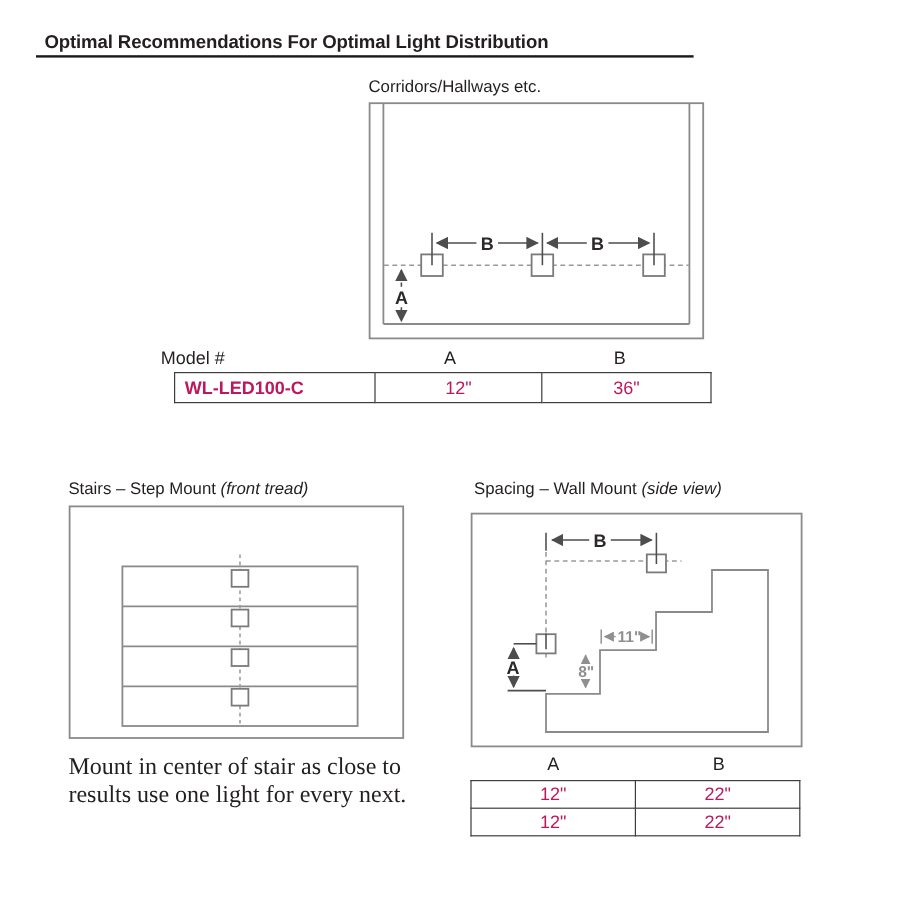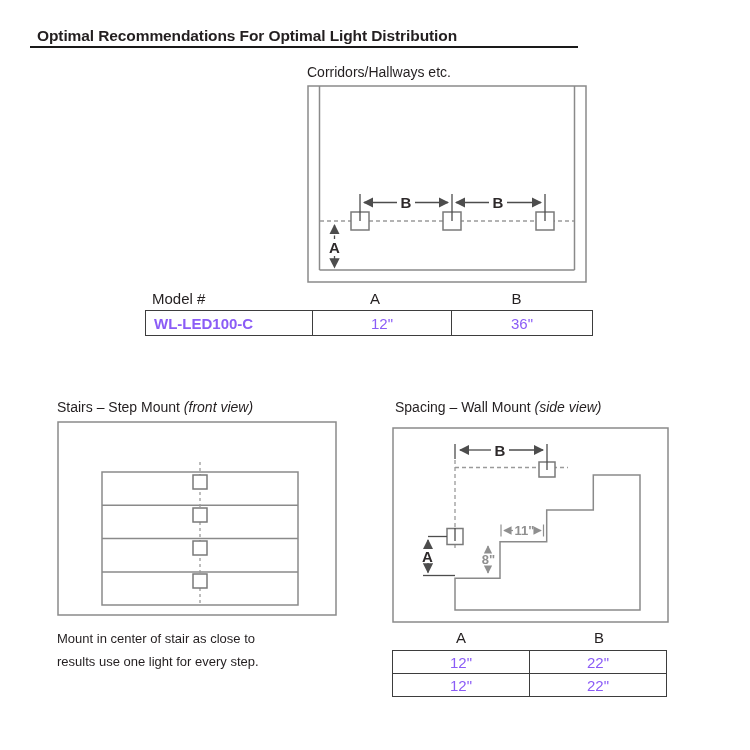--- a/index.html
+++ b/index.html
@@ -28,43 +28,43 @@
   .dim   { stroke:#4d4d4d; stroke-width:1.3; fill:none; }
   .dimd  { stroke:#4d4d4d; stroke-width:1.3; fill:none; stroke-dasharray:3.5 2.5; }
   .dimg  { stroke:#8f8f8f; stroke-width:1.2; fill:none; }
   .dimgd { stroke:#8f8f8f; stroke-width:1.2; fill:none; stroke-dasharray:2.5 2; }
   text.dimL { font-family:"Liberation Sans",sans-serif; font-size:15px; font-weight:700; fill:#2d292a; text-anchor:middle; }
   text.dimS { font-family:"Liberation Sans",sans-serif; font-size:13px; font-weight:600; fill:#8f8f8f; text-anchor:middle; }
 
   table.data-table { position:absolute; border-collapse:collapse; }
   table.data-table td {
     border:1.5px solid #3d3d3d; height:24px; padding:0;
-    font-size:15px; text-align:center; color:#8b5cf6;
+    font-size:15px; text-align:center; color:#be185d;
   }
   table.model-table { left:145px; top:310px; }
   table.model-table td.model-cell { width:158px; text-align:left; font-weight:bold; padding-left:8px; }
   table.model-table td.a-cell { width:138px; }
   table.model-table td.b-cell { width:140px; }
   table.spacing-table { left:392px; top:650px; }
   table.spacing-table td { width:136px; height:22px; }
 
   .th-float { position:absolute; font-size:15px; }
   .th-center { text-align:center; }
 
-  .note { left:57px; top:628px; font-size:13px; line-height:22.5px; }
+  .note { left:57px; top:628px; font-size:20px; line-height:22.5px;font-family:Liberation Serif, serif; }
 </style>
 </head>
 <body>
 
 <div class="abs page-title">Optimal Recommendations For Optimal Light Distribution</div>
 <div class="abs title-rule"></div>
 
 <div class="abs section-label corridor-label">Corridors/Hallways etc.</div>
 
-<div class="abs section-label step-label"><span>Stairs – Step Mount </span><span class="view">(front view)</span></div>
+<div class="abs section-label step-label"><span>Stairs – Step Mount </span><span class="view">(front tread)</span></div>
 
 <div class="abs section-label wall-label"><span>Spacing – Wall Mount </span><span class="view">(side view)</span></div>
 
 <svg class="diagram-layer" width="750" height="750" viewBox="0 0 750 750">
   <defs>
     <marker id="arr" viewBox="0 0 10 10" refX="9" refY="5" markerWidth="8" markerHeight="8" orient="auto">
       <path d="M0,0 L10,5 L0,10 Z" fill="#4d4d4d"></path>
     </marker>
     <marker id="arrg" viewBox="0 0 10 10" refX="9" refY="5" markerWidth="7" markerHeight="7" orient="auto">
       <path d="M0,0 L10,5 L0,10 Z" fill="#8f8f8f"></path>
@@ -149,37 +149,37 @@
       <text class="dimS" x="524.5" y="535">11"</text>
     </g>
     <g>
       <line class="dimgd" x1="488" y1="551.5" x2="488" y2="546" marker-end="url(#arrg)"></line>
       <line class="dimgd" x1="488" y1="567.5" x2="488" y2="573" marker-end="url(#arrg)"></line>
       <text class="dimS" x="488.5" y="564">8"</text>
     </g>
   </g>
 </svg>
 
-<div class="abs th-float" style="left:152px; top:290px;">Model #</div>
+<div class="abs th-float" style="left:134px; top:290px;">Model #</div>
 <div class="abs th-float th-center" style="left:305px; top:290px; width:140px;">A</div>
 <div class="abs th-float th-center" style="left:445px; top:290px; width:143px;">B</div>
 
 <table class="data-table model-table">
   <tbody>
     <tr>
       <td class="model-cell">WL-LED100-C</td>
       <td class="a-cell">12"</td>
       <td class="b-cell">36"</td>
     </tr>
   </tbody>
 </table>
 
 <div class="abs note">
   <div>Mount in center of stair as close to</div>
-  <div>results use one light for every step.</div>
+  <div>results use one light for every next.</div>
 </div>
 
 <div class="abs th-float th-center" style="left:392px; top:629px; width:138px;">A</div>
 <div class="abs th-float th-center" style="left:530px; top:629px; width:138px;">B</div>
 
 <table class="data-table spacing-table">
   <tbody>
     <tr>
       <td>12"</td>
       <td>22"</td>

